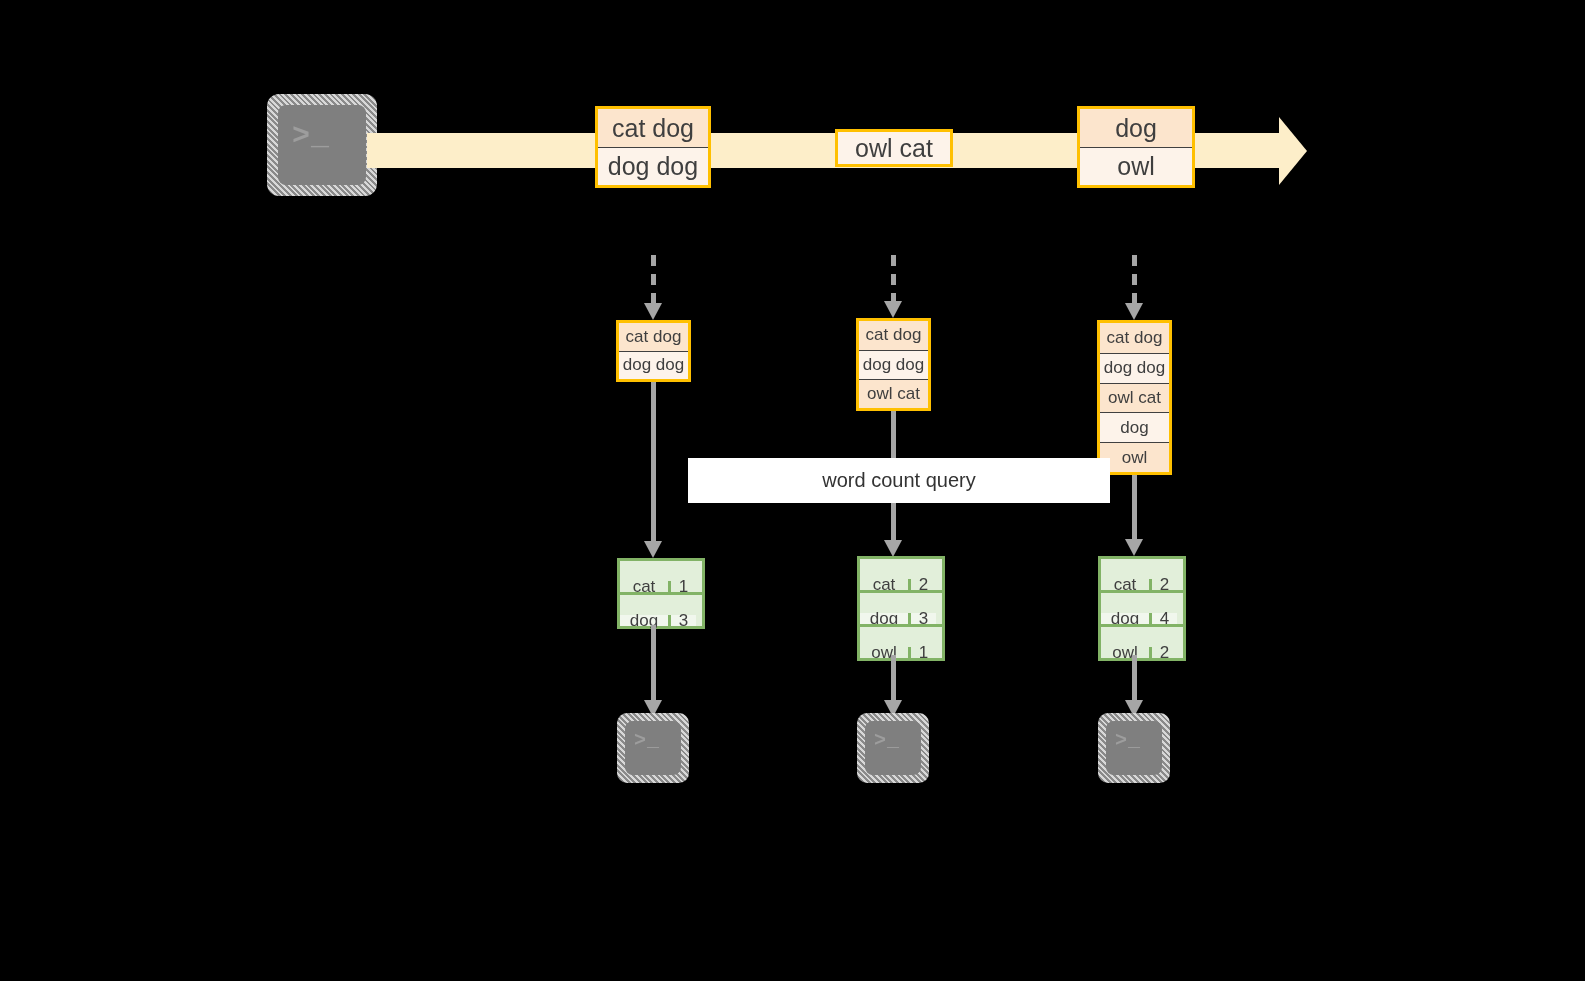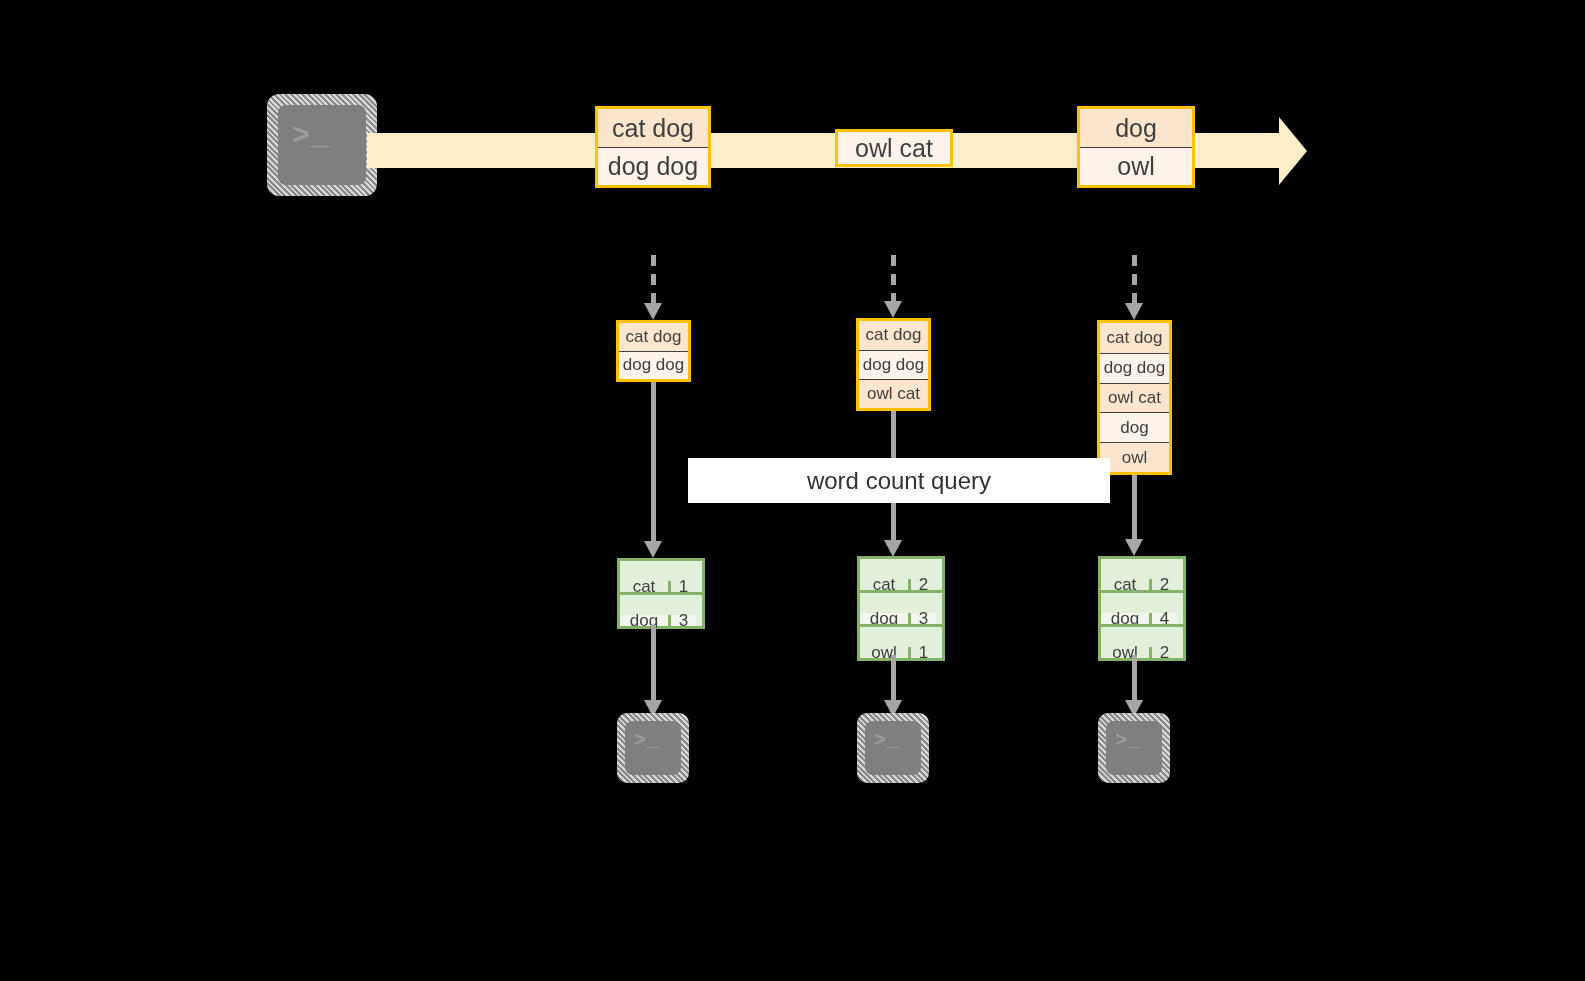--- a/index.html
+++ b/index.html
@@ -163,21 +163,21 @@
 
   
   .banner {
     position: absolute;
     background: #ffffff;
     display: flex;
     align-items: center;
     justify-content: center;
   }
   .banner .banner-text {
-    font-size: 24px;
+    font-size: 20px;
     color: #333333;
     white-space: nowrap;
   }
 </style>
 </head>
 <body>
 
 <div id="stage">
 
   <div class="term" style="left:267px; top:94px; width:110px; height:102px;">

